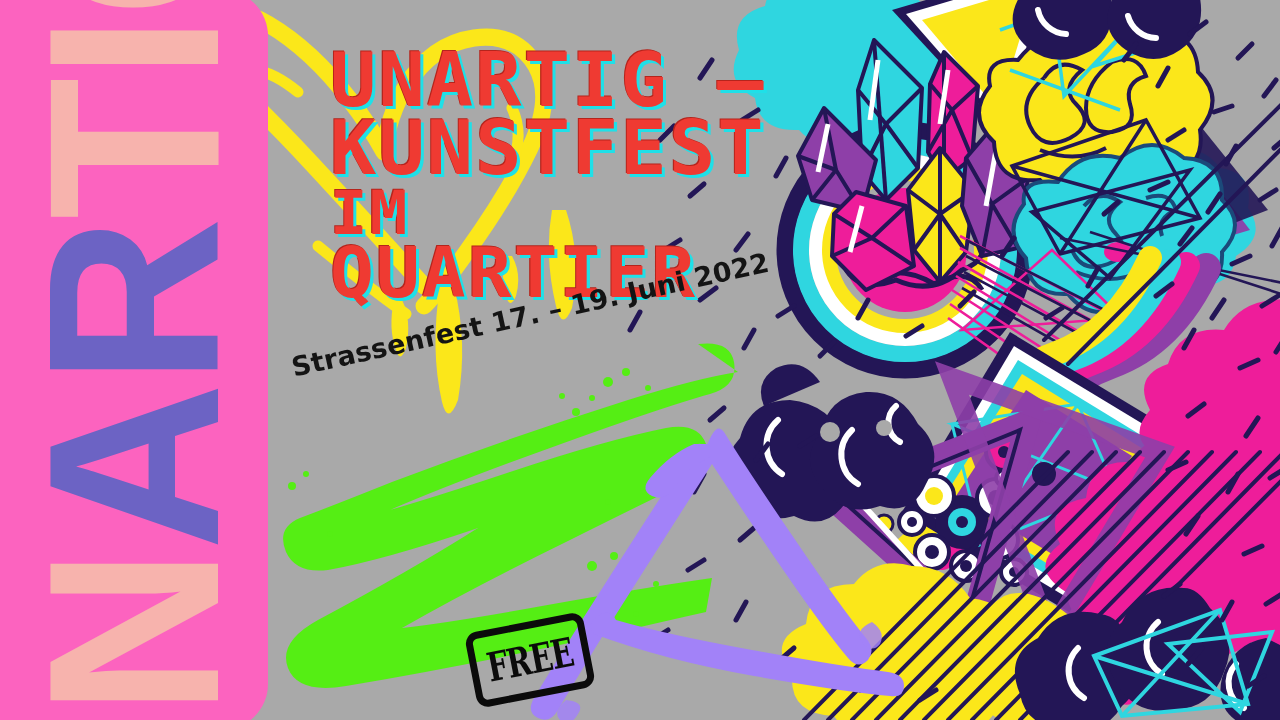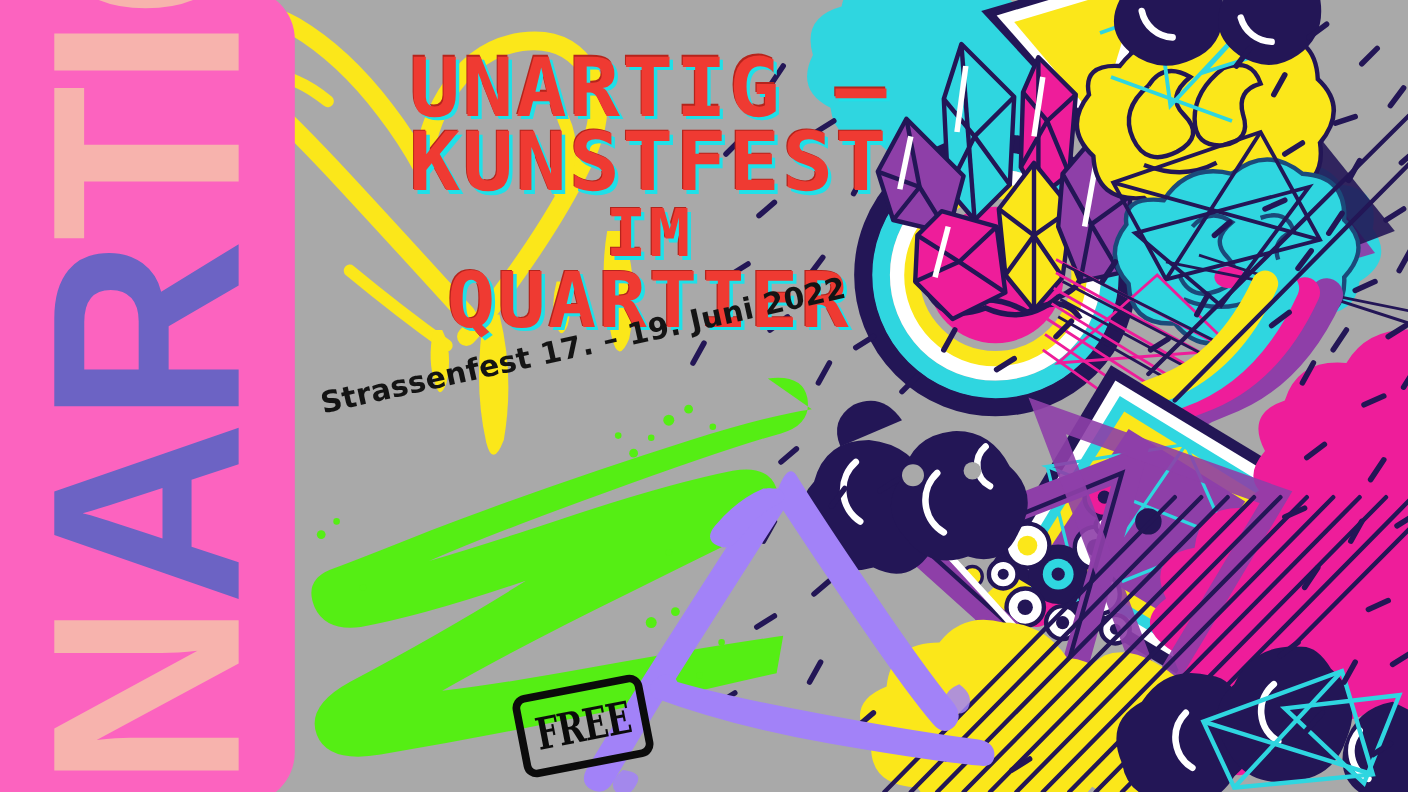--- a/index.html
+++ b/index.html
@@ -32,21 +32,20 @@
     white-space:nowrap;
     transform:scaleY(1.05);
   }
   .vw .un{color:#f7b3ad;}
   .vw .ar{color:#6c63c4;}
   .vw .tig{color:#f7b3ad;}
 
   
   #titleBlock{
     position:absolute;left:340px;top:46px;width:500px;
-    text-align:center;
     pointer-events:none;
   }
   #titleBlock .tl{
     display:block;
     font-family:"DejaVu Sans Mono","Liberation Mono",monospace;
     font-weight:700;
     color:#ef3a32;
     letter-spacing:2px;
     line-height:0.92;
     text-shadow:

